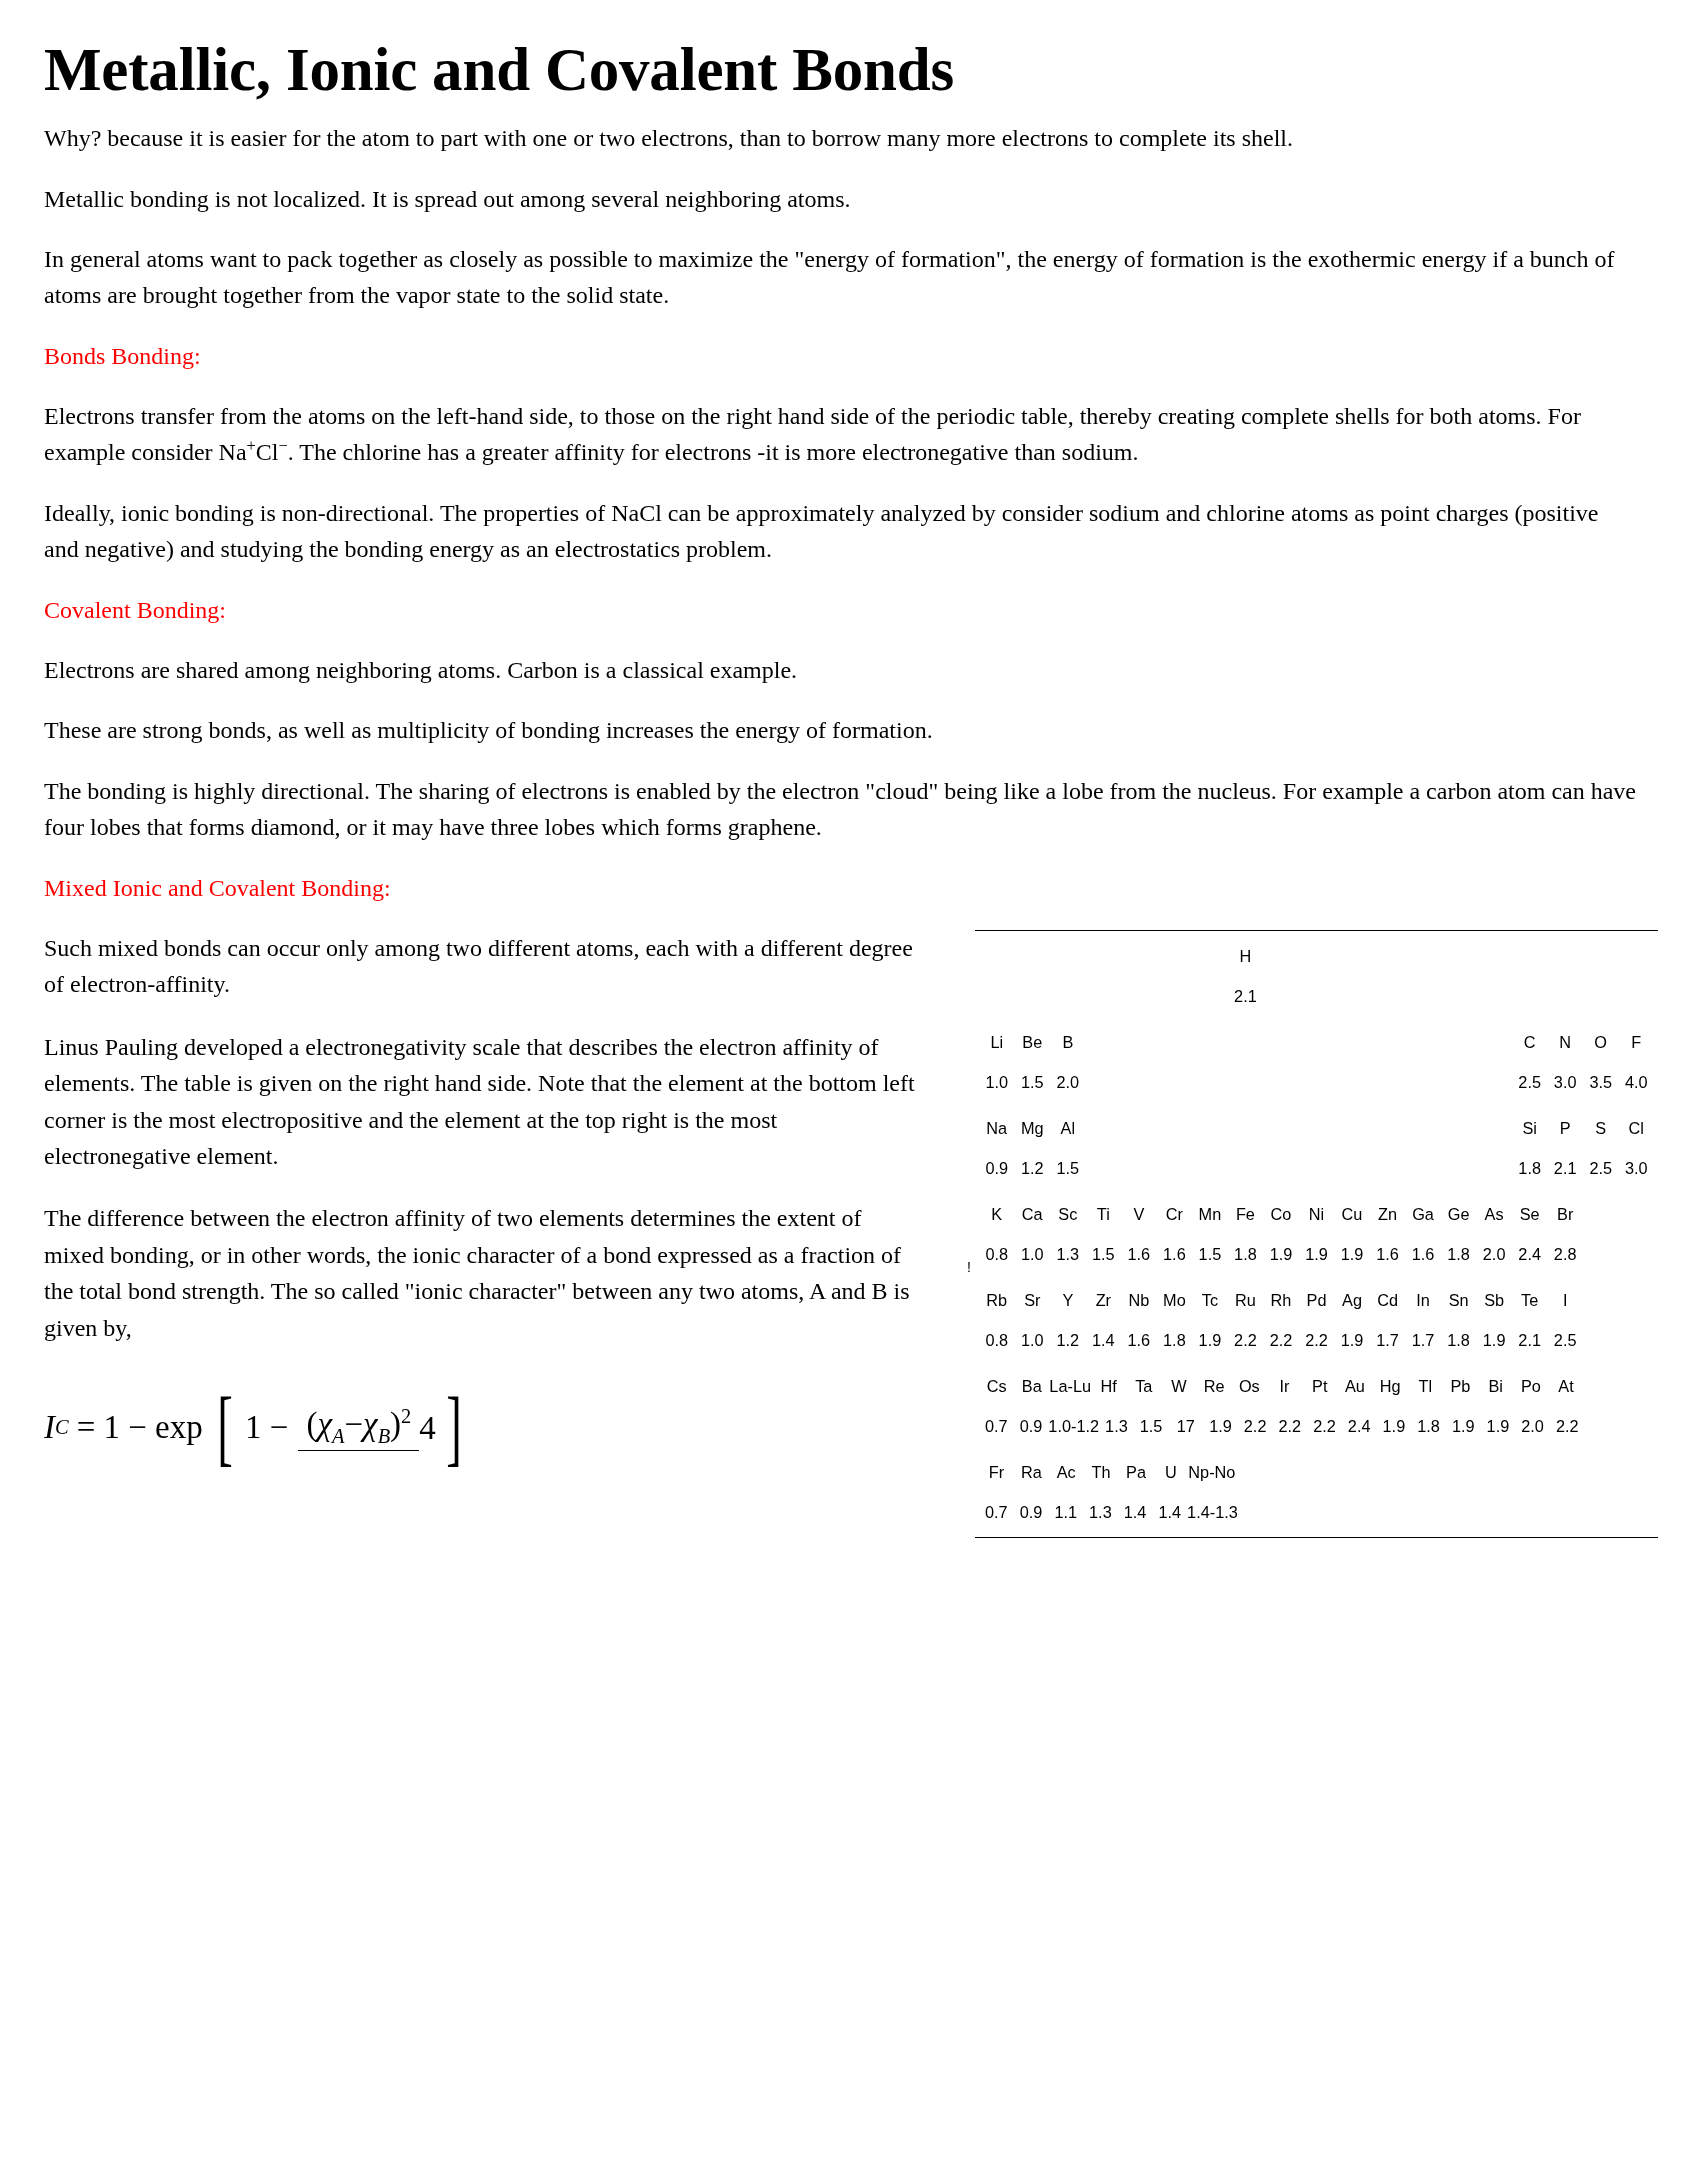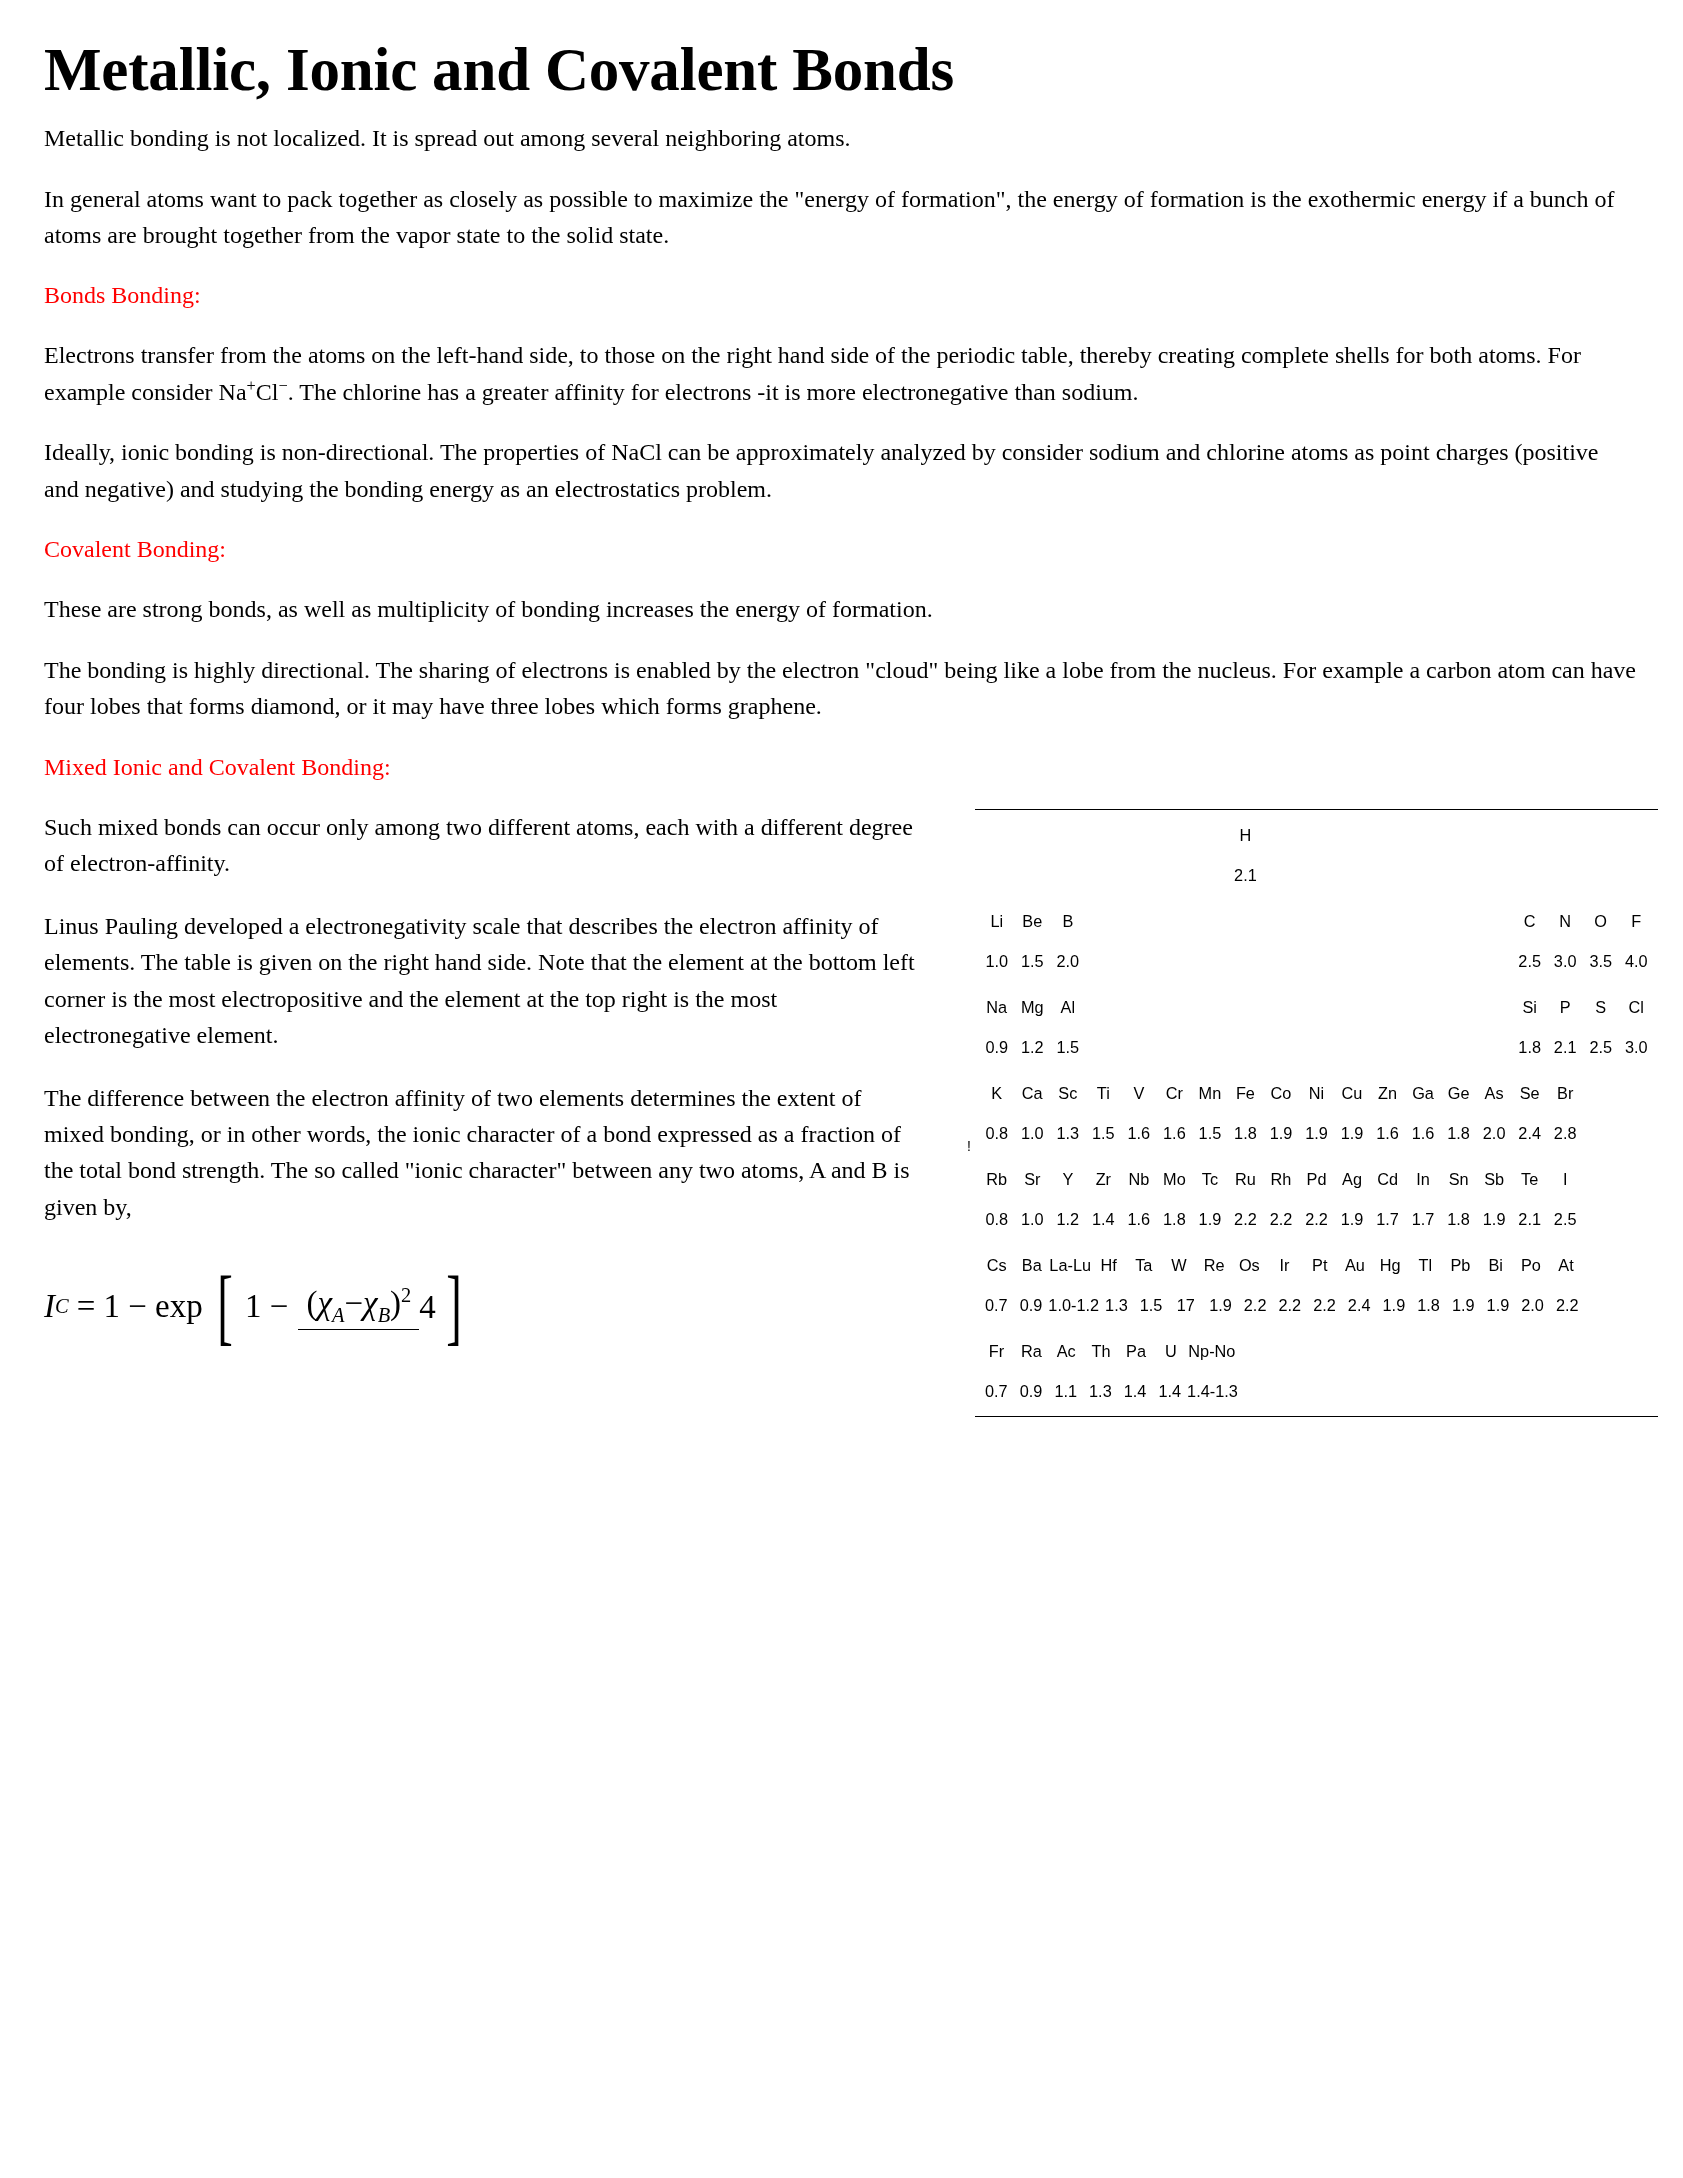--- a/index.html
+++ b/index.html
@@ -125,28 +125,30 @@
   sup.sp { font-size: 0.62em; vertical-align: super; }
 </style>
 </head>
 <body>
 
 <div class="page">
 
   <h1 class="doc-title">Metallic, Ionic and Covalent Bonds</h1>
 
 
+  <p class="body-text">Why? because it is easier for the atom to part with one or two electrons, than to borrow many more electrons to complete its shell.</p>
   <p class="body-text">Metallic bonding is not localized. It is spread out among several neighboring atoms.</p>
   <p class="body-text">In general atoms want to pack together as closely as possible to maximize the "energy of formation", the energy of formation is the exothermic energy if a bunch of atoms are brought together from the vapor state to the solid state.</p>
 
   <div class="section-head">Bonds Bonding:</div>
   <p class="body-text"><span>Electrons transfer from the atoms on the left-hand side, to those on the right hand side of the periodic table, thereby creating complete shells for both atoms. For example consider Na</span><sup class="chg">+</sup><span>Cl</span><sup class="chg">−</sup><span>. The chlorine has a greater affinity for electrons -it is more electronegative than sodium.</span></p>
   <p class="body-text">Ideally, ionic bonding is non-directional. The properties of NaCl can be approximately analyzed by consider sodium and chlorine atoms as point charges (positive and negative) and studying the bonding energy as an electrostatics problem.</p>
 
   <div class="section-head">Covalent Bonding:</div>
+  <p class="body-text">Electrons are shared among neighboring atoms. Carbon is a classical example.</p>
   <p class="body-text">These are strong bonds, as well as multiplicity of bonding increases the energy of formation.</p>
   <p class="body-text">The bonding is highly directional. The sharing of electrons is enabled by the electron "cloud" being like a lobe from the nucleus. For example a carbon atom can have four lobes that forms diamond, or it may have three lobes which forms graphene.</p>
 
   <div class="section-head">Mixed Ionic and Covalent Bonding:</div>
 
   <div class="mixed-wrap">
     <div class="left-col">
       <p class="body-text">Such mixed bonds can occur only among two different atoms, each with a different degree of electron-affinity.</p>
       <p class="body-text">Linus Pauling developed a electronegativity scale that describes the electron affinity of elements. The table is given on the right hand side. Note that the element at the bottom left corner is the most electropositive and the element at the top right is the most electronegative element.</p>
       <p class="body-text">The difference between the electron affinity of two elements determines the extent of mixed bonding, or in other words, the ionic character of a bond expressed as a fraction of the total bond strength. The so called "ionic character" between any two atoms, A and B is given by,</p>

